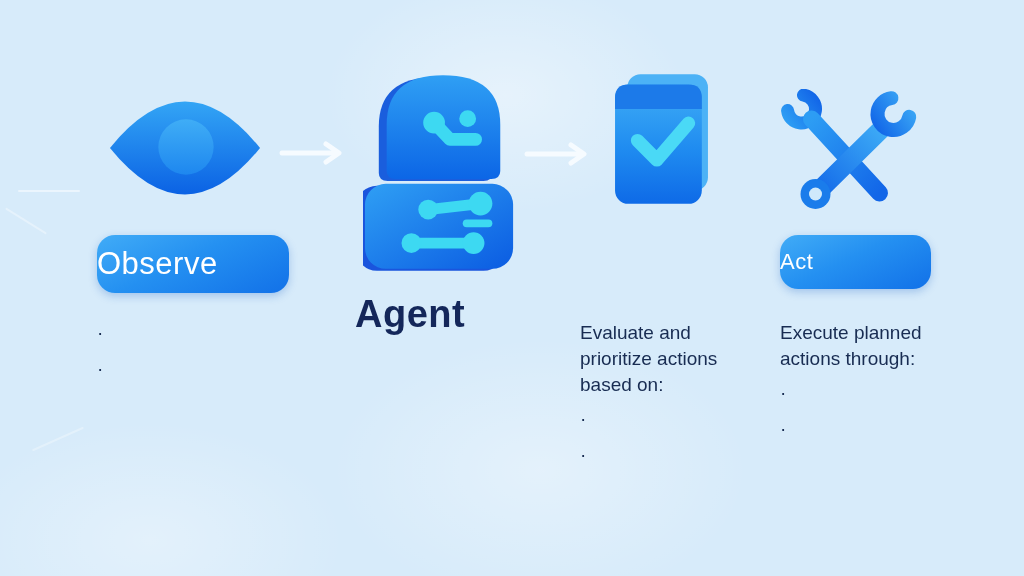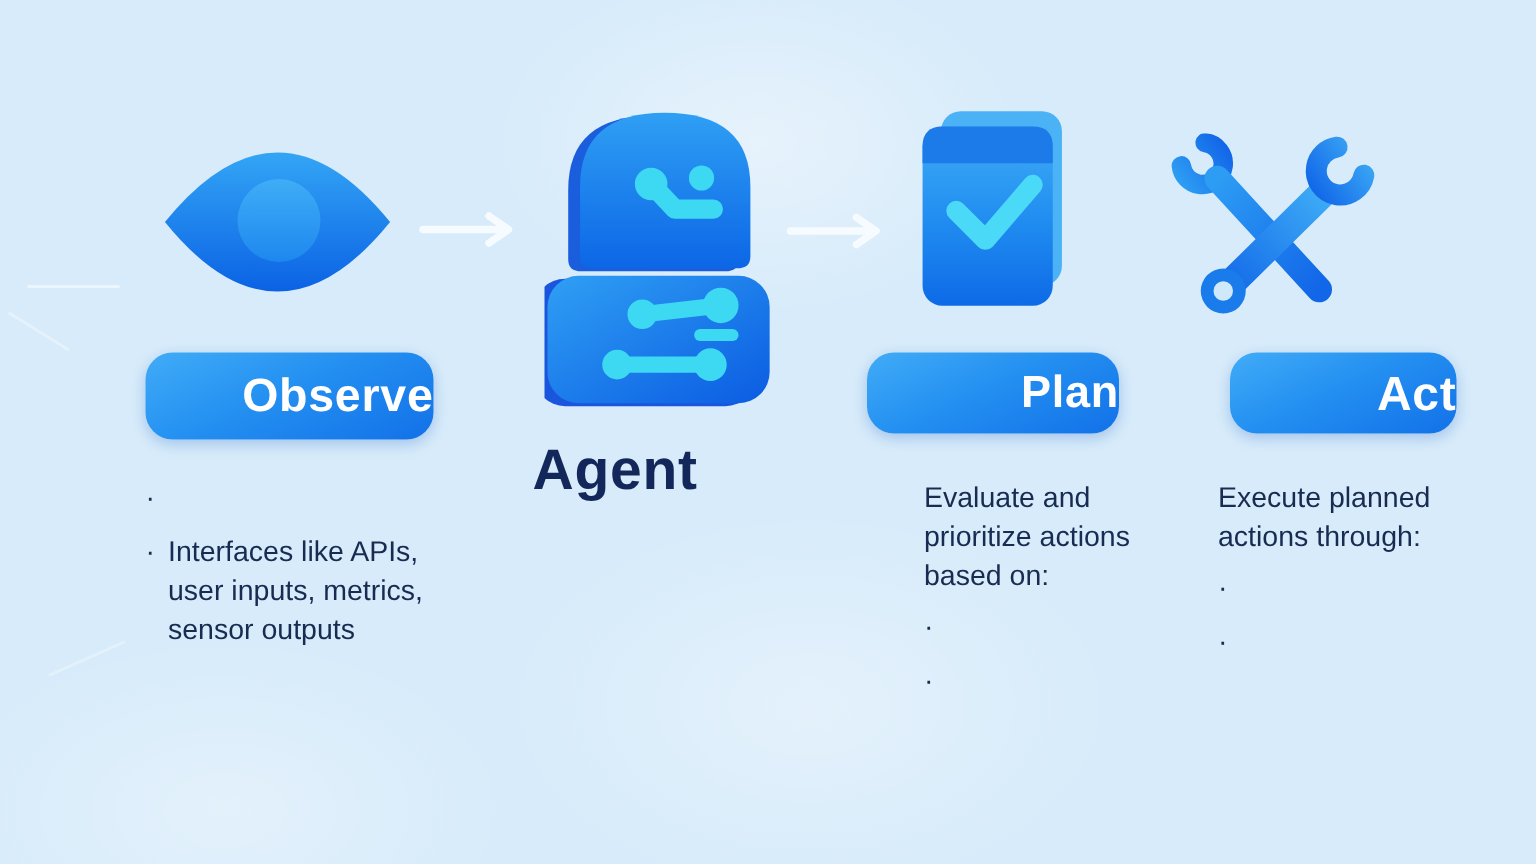--- a/index.html
+++ b/index.html
@@ -19,45 +19,45 @@
   }
   .streak{position:absolute;height:2px;background:rgba(255,255,255,.5);border-radius:2px;}
   .streak.s1{left:18px;top:190px;width:62px;}
   .streak.s2{left:2px;top:220px;width:48px;transform:rotate(32deg);opacity:.7;}
   .streak.s3{left:30px;top:438px;width:56px;transform:rotate(-24deg);opacity:.6;}
 
   .abs{position:absolute;}
   .icon svg{display:block;}
 
   .pill{
-    position:absolute;display:flex;align-items:center;justify-content:flex-end;
+    position:absolute;display:flex;align-items:center;justify-content:flex-start;
     background:linear-gradient(155deg,#41acf7 0%,#2490f1 45%,#1271e8 100%);
-    border-radius:18px;color:#ffffff;font-weight:700;
+    border-radius:18px;color:#ffffff;font-weight:400;
     box-shadow:0 3px 9px rgba(23,94,199,.28);
     letter-spacing:.5px;
   }
   .pill-observe{left:97px;top:235px;width:192px;height:58px;font-size:31px;}
   .pill-plan{left:578px;top:235px;width:168px;height:54px;font-size:30px;}
-  .pill-act{left:780px;top:235px;width:151px;height:54px;font-size:32px;margin-left:40px;}
+  .pill-act{left:780px;top:235px;width:151px;height:54px;font-size:22px;}
 
   .agent-label{
     position:absolute;left:355px;top:293px;width:180px;text-align:left;
     font-size:38px;font-weight:700;color:#14275a;letter-spacing:.5px;
   }
 
   .textcol{position:absolute;font-size:19px;line-height:26px;font-weight:500;}
   .textcol .intro{white-space:pre-line;margin:0 0 8px 0;}
   .bullets{display:flex;flex-direction:column;gap:10px;}
   .bullet{display:flex;align-items:flex-start;}
   .bullet .marker{width:15px;flex:0 0 15px;text-align:left;}
   .bullet .btext{white-space:pre-line;}
 
   .tc-observe{left:97px;top:320px;width:230px;}
-  .tc-plan{left:580px;top:320px;width:195px;margin-left:36px;}
-  .tc-act{left:780px;top:320px;width:185px;margin-left:32px;}
+  .tc-plan{left:580px;top:320px;width:195px;}
+  .tc-act{left:780px;top:320px;width:185px;}
 </style>
 </head>
 <body>
 
 <div class="canvas">
 
   <div class="bg-layer bg-glow"></div>
   <div class="streak s1"></div>
   <div class="streak s2"></div>
   <div class="streak s3"></div>
@@ -90,23 +90,20 @@
     <span>Observe</span>
   </div>
 
   <div class="textcol tc-observe">
     <div class="bullets">
       <div class="bullet">
         <span class="marker">·</span>
       </div>
       <div class="bullet">
         <span class="marker">·</span>
-        <span class="btext">Interfaces like APIs,
-user inputs, metrics,
-sensor outputs</span>
       </div>
     </div>
   </div>
 
   <div class="abs icon" style="left:363px;top:72px;">
     <svg width="158" height="200" viewBox="0 0 160 200">
       <defs>
         <linearGradient id="rh" x1="0" y1="0" x2="0" y2="1">
           <stop offset="0" stop-color="#2f9ff4"></stop>
             <stop offset="1" stop-color="#0c66e6"></stop>
@@ -161,23 +158,20 @@
       <rect x="14" y="2" width="79" height="114" rx="13" fill="#4cb2f6"></rect>
 
       <rect x="2" y="12" width="85" height="117" rx="13" fill="url(#pg)"></rect>
 
       <path d="M2,25 Q2,12 15,12 H74 Q87,12 87,25 V36 H2 Z" fill="#1c7ae9"></path>
 
       <path d="M24,67 L43,86 L74,50" fill="none" stroke="#4ad9f6" stroke-width="13" stroke-linecap="round" stroke-linejoin="round"></path>
     </svg>
   </div>
 
-  <div class="pill pill-plan">
-    <span>Plan</span>
-  </div>
 
   <div class="textcol tc-plan">
     <p class="intro">Evaluate and
 prioritize actions
 based on:</p>
     <div class="bullets">
       <div class="bullet">
         <span class="marker">·</span>
       </div>
       <div class="bullet">

